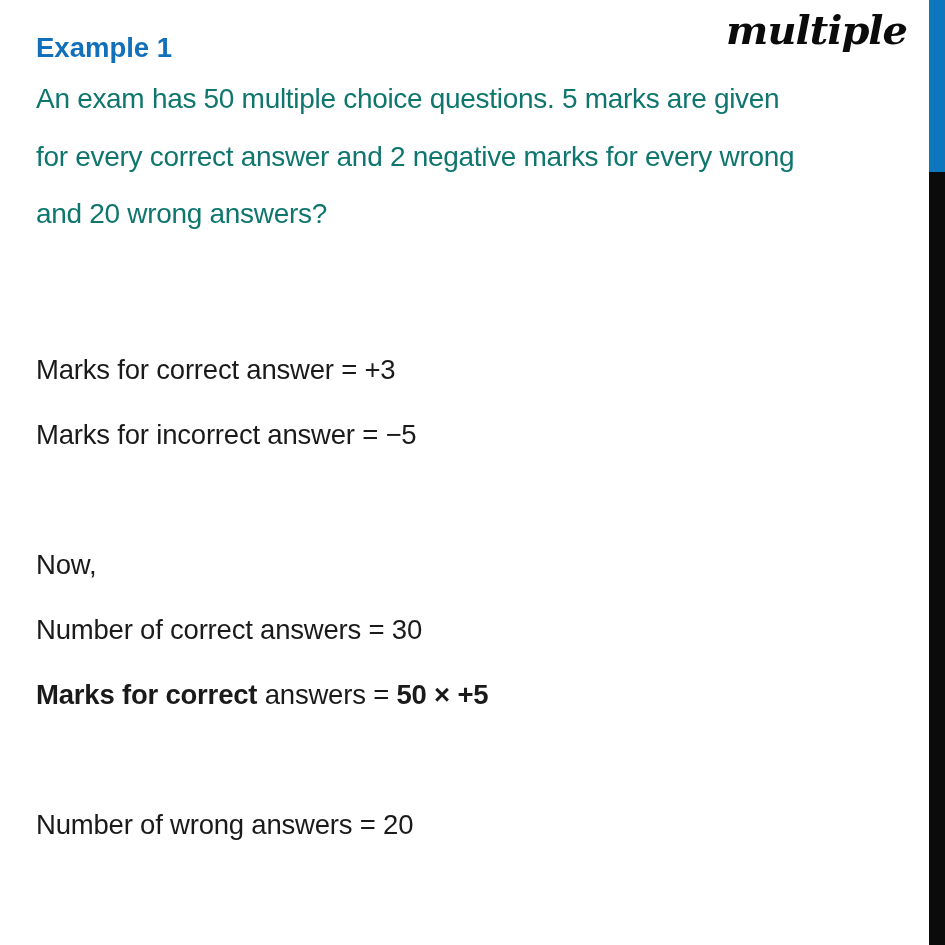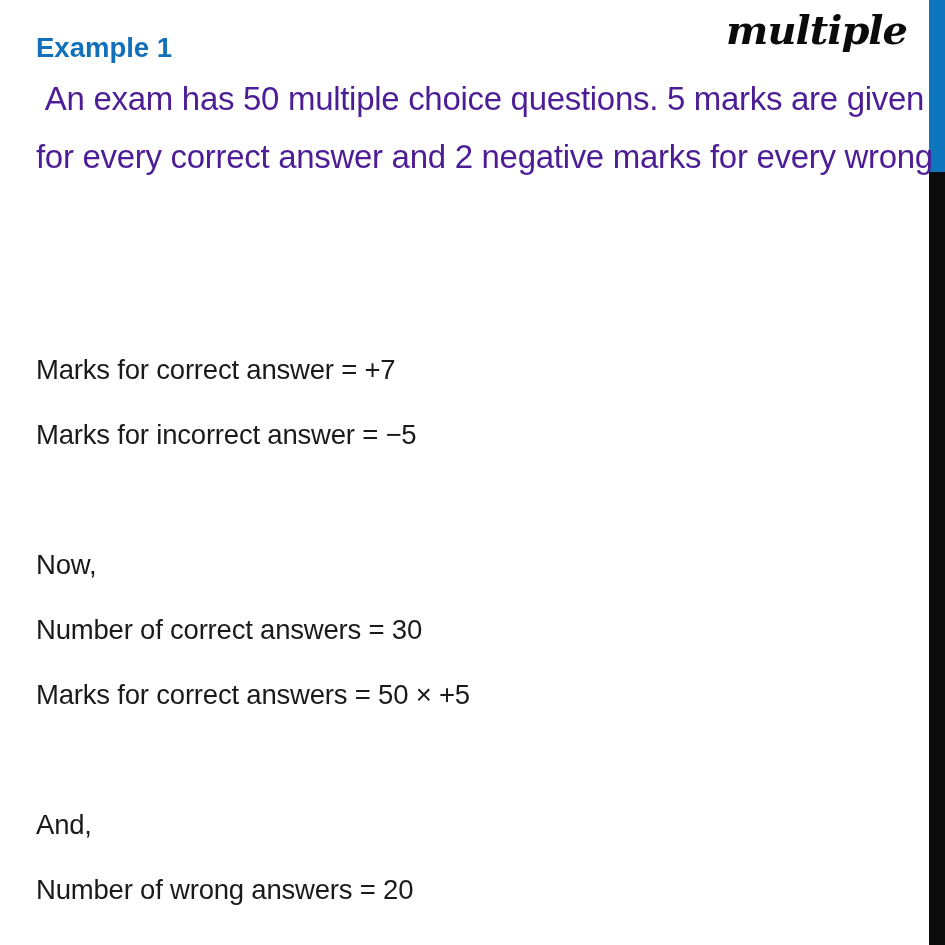--- a/index.html
+++ b/index.html
@@ -57,24 +57,23 @@
     font-weight: bold;
     color: #1170B9;
     white-space: nowrap;
     margin-top: 12px;
   }
   
   .problem {
     position: absolute;
     top: 70px;
     left: 36px;
-    color: #4c1d95;
-    font-size: 33px;
+    color: #0f766e;
+    font-size: 28px;
     letter-spacing: -0.3px;
-    text-align: center;
   }
   .problem-line {
     height: 57.5px;
     line-height: 57.5px;
     white-space: nowrap;
   }
   
   .solution {
     position: absolute;
     top: 337px;
@@ -82,48 +81,48 @@
     color: #1A1A1A;
     font-size: 27.5px;
     letter-spacing: -0.2px;
   }
   .solution-line {
     height: 65px;
     line-height: 65px;
     white-space: nowrap;
   }
   .bold {
-    font-weight: normal;
+    font-weight: bold;
   }
   .result-line {
     padding-left: 344px;
   }
 </style>
 </head>
 <body>
 
 <div class="page">
 
   <div class="edge-bar-blue"></div>
   <div class="edge-bar-black"></div>
 
   <div class="logo">multiple</div>
 
   <div class="title">Example 1</div>
 
   <div class="problem">
     <div class="problem-line">An exam has 50 multiple choice questions. 5 marks are given</div>
     <div class="problem-line">for every correct answer and 2 negative marks for every wrong</div>
+    <div class="problem-line">and 20 wrong answers?</div>
   </div>
 
   <div class="solution">
-    <div class="solution-line">Marks for correct answer = +7</div>
+    <div class="solution-line">Marks for correct answer = +3</div>
     <div class="solution-line">Marks for incorrect answer = −5</div>
     <div class="solution-line"></div>
     <div class="solution-line">Now,</div>
     <div class="solution-line">Number of correct answers = 30</div>
     <div class="solution-line"><span class="bold">Marks for correct</span><span> answers = </span><span class="bold">50 × +5</span></div>
     <div class="solution-line"></div>
-    <div class="solution-line">And,</div>
     <div class="solution-line">Number of wrong answers = 20</div>
   </div>
 
 </div>
 
 </body></html>

